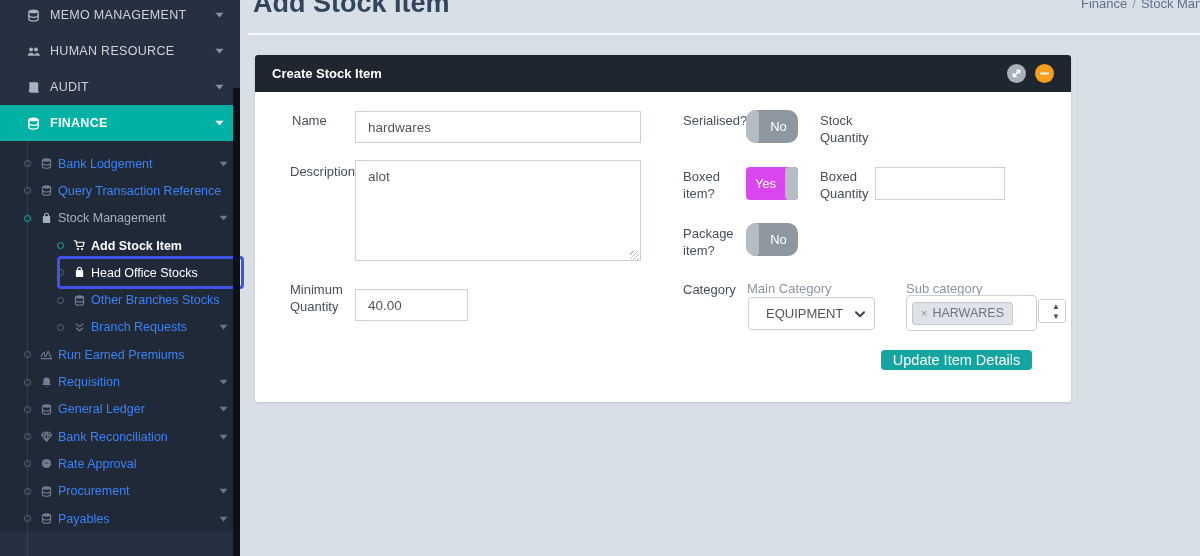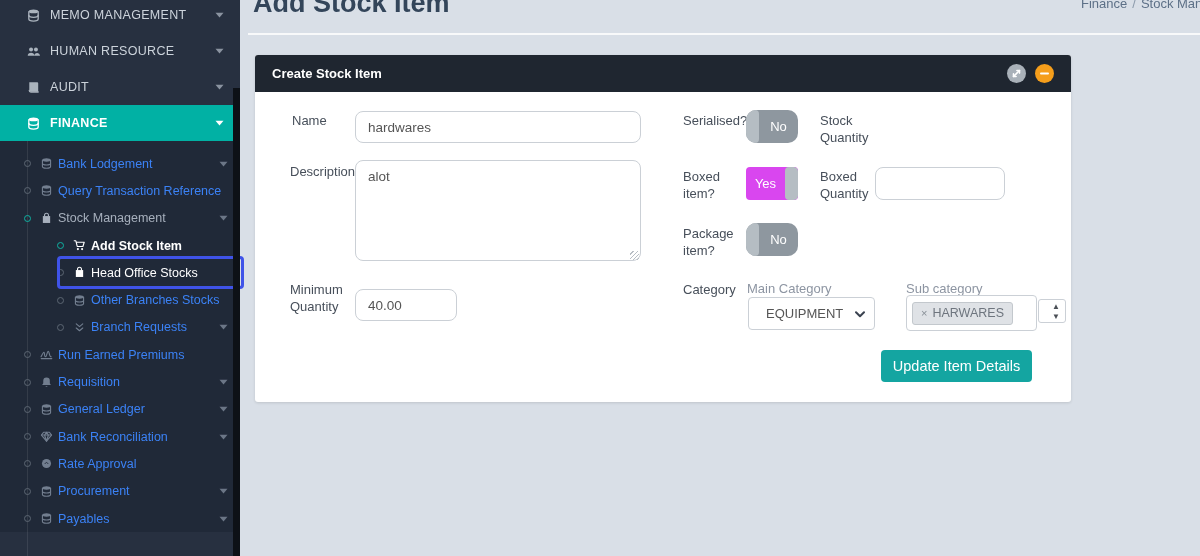--- a/index.html
+++ b/index.html
@@ -49,21 +49,21 @@
   #card-header { height:37px; background:#1f2630; border-radius:3px 3px 0 0; display:flex; align-items:center; padding:0 17px; }
   #card-title { color:#ffffff; font-size:13px; font-weight:bold;text-align:center; }
   #card-actions { margin-left:auto; display:flex; align-items:center; gap:9px; }
   .cbtn { width:19px; height:19px; border-radius:50%; display:flex; align-items:center; justify-content:center; cursor:pointer; }
   .cbtn.expand { background:#a9b1b9; }
   .cbtn.collapse { background:#f59e1b; }
   .cbtn svg { display:block; }
 
   .flabel { position:absolute; font-size:13px; color:#474f5a; line-height:17px; }
   .sublabel { position:absolute; font-size:13px; color:#8d95a2; }
-  .inp { position:absolute; border:1px solid #cbd0d6; border-radius:8px; font-family:inherit;
+  .inp { position:absolute; border:1px solid #cbd0d6; border-radius:0; font-family:inherit;
          font-size:13.5px; color:#555; padding:0 12px; background:#fff; outline:none; }
   textarea.inp { padding:8px 12px; resize:none; }
   #resize-grip { position:absolute; left:375px; top:196px; width:9px; height:9px;
                  background:repeating-linear-gradient(135deg, transparent 0 2px, #b8bec5 2px 3px); }
 
   .toggle { position:absolute; width:52px; height:33px; border-radius:4px; display:flex; cursor:pointer; overflow:hidden; }
   .toggle .knob { width:13px; background:#b5bdc3; border-radius:4px; }
   .toggle .tlab { flex:1; display:flex; align-items:center; justify-content:center;
                   color:#fff; font-size:13px; }
   .toggle.off { background:#8e979f;border-radius:10px; }
@@ -76,21 +76,21 @@
   #subcat-box { position:absolute; left:651px; top:240px; width:131px; height:36px; border:1px solid #cbd0d6;
                 border-radius:4px; background:#fff; display:flex; align-items:center; padding:0 5px; }
   #subcat-tag { display:inline-flex; align-items:center; height:23px; background:#dfe2e6; border:1px solid #c3c8cd;
                 border-radius:3px; padding:0 8px; font-size:12.5px; color:#6e757e; gap:5px; }
   #subcat-tag .x { font-size:11px; color:#888f97; cursor:pointer; }
   #subcat-stepper { position:absolute; left:783px; top:244px; width:28px; height:24px; border:1px solid #cbd0d6;
                     border-radius:3px; background:#fff; }
   #subcat-stepper .arrows { position:absolute; right:5px; top:2px; display:flex; flex-direction:column; gap:1px;
                             font-size:8px; color:#4a4f56; line-height:9px; cursor:pointer; }
 
-  #submit-btn { position:absolute; left:626px; top:295px; width:151px; height:32px; background:#14a5a1;
+  #submit-btn { position:absolute; left:626px; top:295px; width:151px; height:20px; background:#14a5a1;
                 border:none; border-radius:4px; color:#fff; font-size:14.5px; font-family:inherit; cursor:pointer; }
 </style>
 </head>
 <body>
 
 <div id="sidebar">
   <nav id="side-top">
       <div class="titem">
         <span class="mi">
           <svg viewBox="0 0 16 16">
@@ -378,21 +378,21 @@
     </div>
 
     <div class="flabel" style="left:37px; top:57px;">Name</div>
     <input class="inp" style="left: 100px; top: 56px; width: 286px; height: 32px;" value="hardwares">
 
     <div class="flabel" style="left:35px; top:108px;">Description</div>
     <textarea class="inp" style="left: 100px; top: 105px; width: 286px; height: 101px;">alot</textarea>
     <div id="resize-grip"></div>
 
     <div class="flabel" style="left:35px; top:226px; width:64px;">Minimum Quantity</div>
-    <input class="inp" style="left: 100px; top: 234px; width: 102px; height: 32px;" value="40.00">
+    <input class="inp" style="left: 100px; top: 234px; width: 113px; height: 32px;" value="40.00">
 
     <div class="flabel" style="left:428px; top:57px; width:68px;">Serialised?</div>
     <div class="toggle off" style="left:491px; top:55px;">
       <span class="knob"></span>
       <span class="tlab">No</span>
     </div>
     <div class="flabel" style="left:565px; top:57px; width:58px;">Stock Quantity</div>
 
     <div class="flabel" style="left:428px; top:113px; width:48px;">Boxed item?</div>
     <div class="toggle on" style="left:491px; top:112px;">

